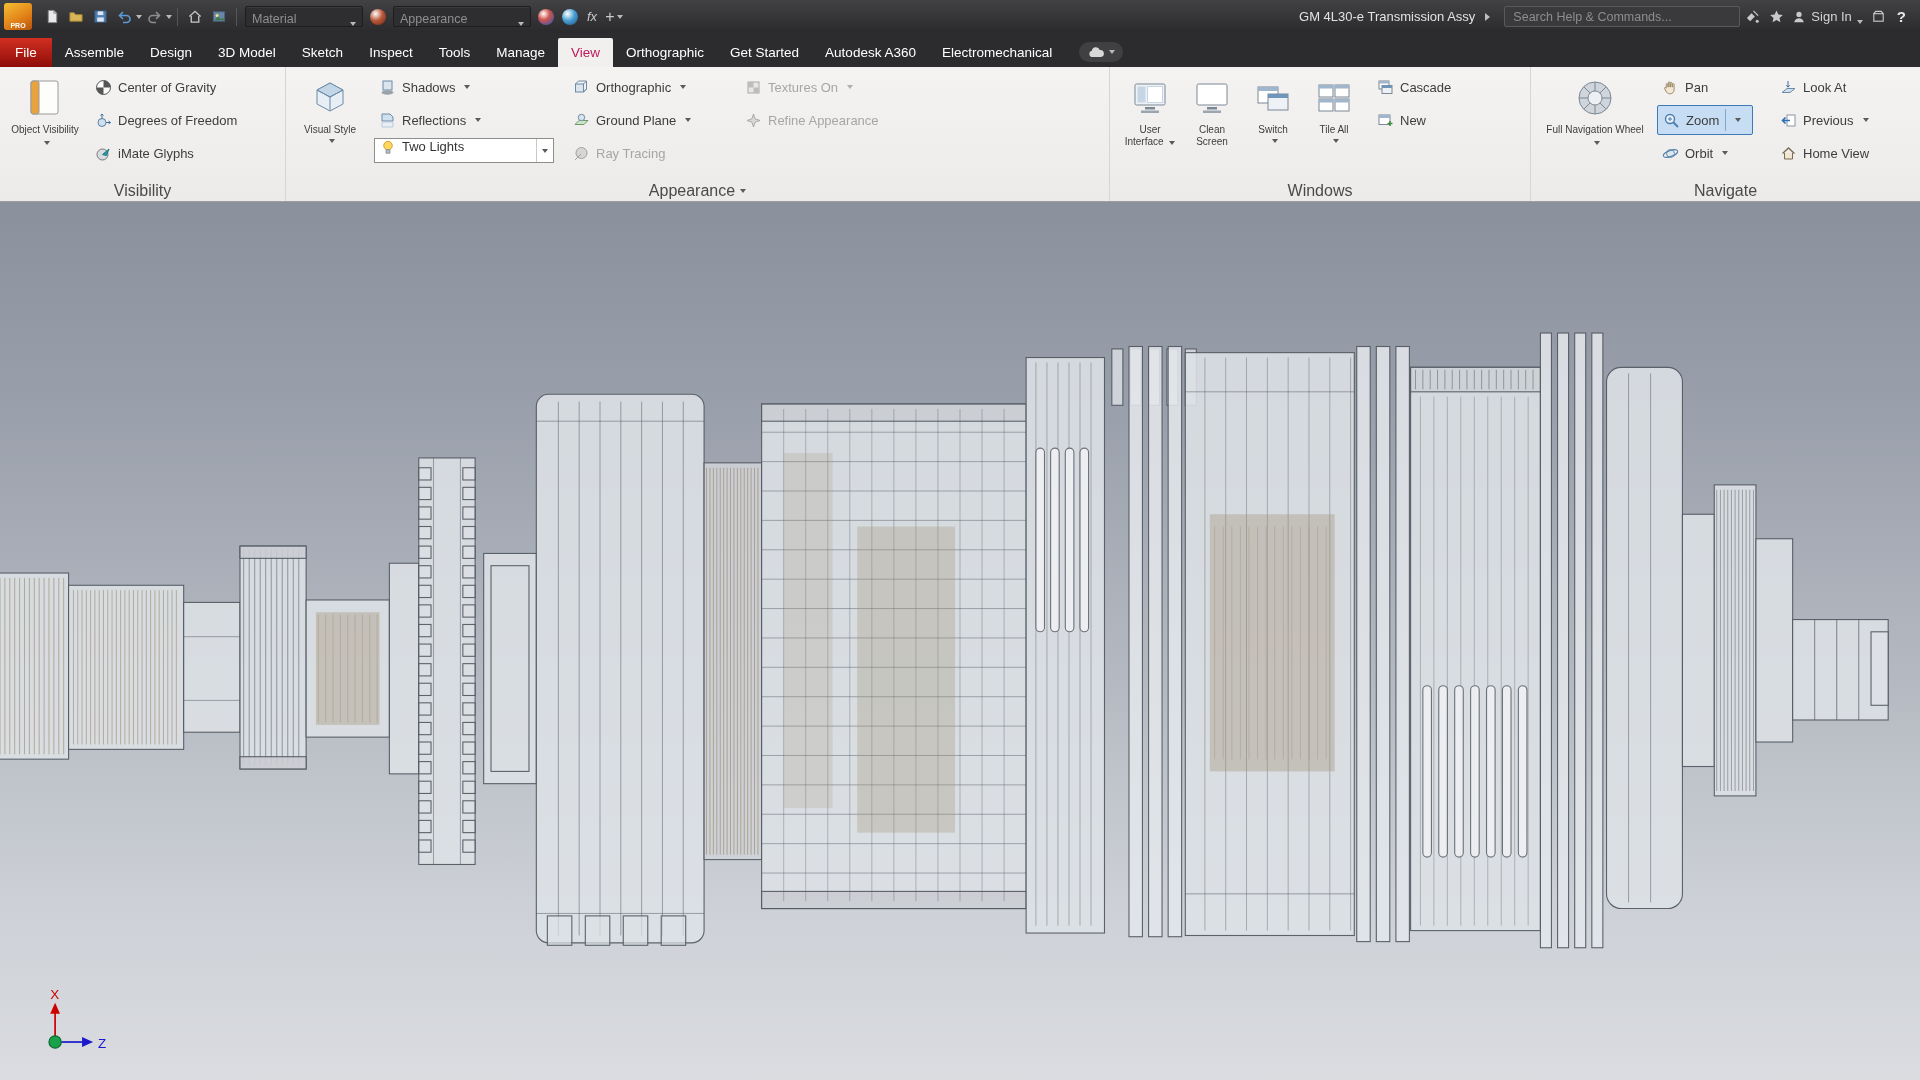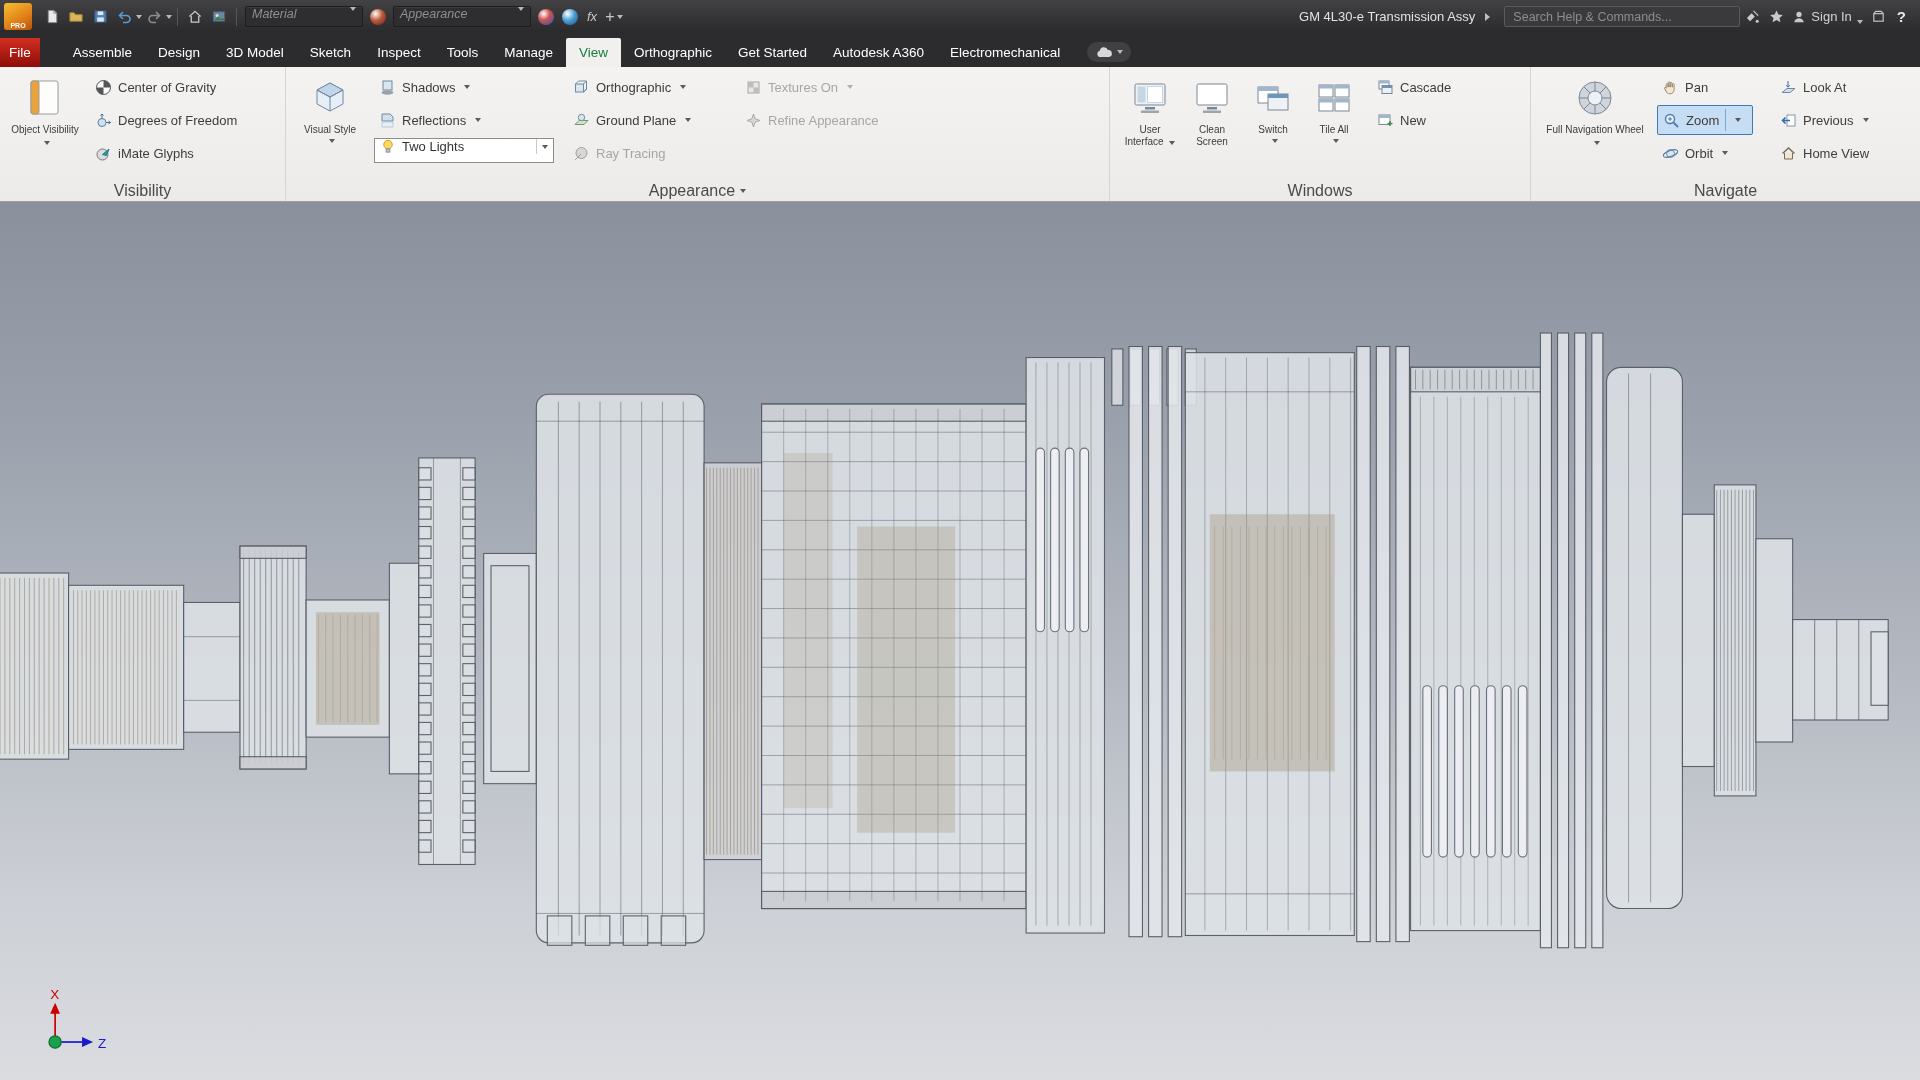--- a/index.html
+++ b/index.html
@@ -7,52 +7,52 @@
   body { font-family: "Liberation Sans", sans-serif; background: #222; }
 
   
   .titlebar { height: 33px; background: linear-gradient(#424244, #2a2a2c); display: flex; align-items: center; padding: 0 8px 0 4px; color: #c9c9c9; font-size: 13px; }
   .logo { width: 28px; height: 27px; border-radius: 3px; background: linear-gradient(150deg,#f7c033,#e07f17 60%,#b5520a); display: flex; flex-direction: column; align-items: center; justify-content: flex-end; margin-right: 8px; }
   .logo .pro { font-size: 7px; font-weight: bold; color: #fff; line-height: 9px; }
   .tbi { width: 22px; height: 24px; display: flex; align-items: center; justify-content: center; border-radius: 2px; margin: 0 1px; }
   .tbi svg { display: block; }
   .tbsep { width: 1px; height: 18px; background: #565658; margin: 0 5px; }
   .caret { width: 0; height: 0; border-left: 3.5px solid transparent; border-right: 3.5px solid transparent; border-top: 4px solid #b9b9b9; display: inline-block; }
-  .tcombo { height: 21px; background: #2e2e30; border: 1px solid #1d1d1f; box-shadow: 0 1px 0 rgba(255,255,255,0.06) inset; border-radius: 2px; display: flex; align-items: flex-start; padding: 0 6px; margin: 0 3px; color: #8f8f8f; font-size: 12.5px; gap: 8px; font-style: italic; }
+  .tcombo { height: 21px; background: #2e2e30; border: 1px solid #1d1d1f; box-shadow: 0 1px 0 rgba(255,255,255,0.06) inset; border-radius: 2px; display: flex; align-items: flex-end; padding: 0 6px; margin: 0 3px; color: #8f8f8f; font-size: 12.5px; gap: 8px; }
   .tcombo .caret { margin-left: auto; }
   .sphere { width: 16px; height: 16px; border-radius: 50%; margin: 0 4px; }
   .doc-title { color: #e2e2e2; font-size: 13px; margin-left: auto; white-space: nowrap; }
   .title-arrow { width: 0; height: 0; border-top: 4px solid transparent; border-bottom: 4px solid transparent; border-left: 5px solid #bdbdbd; margin: 0 14px 0 10px; }
   .search { width: 236px; height: 21px; background: #3a3a3c; border: 1px solid #59595b; border-radius: 2px; color: #bdbdbd; font-size: 12.5px; padding: 0 8px; font-family: "Liberation Sans", sans-serif; }
   .search::placeholder { color: #8d8d8d; }
   .signin { display: flex; align-items: flex-end; gap: 5px; margin: 0 4px; color: #d2d2d2; }
   .help-q { font-size: 15px; font-weight: bold; color: #e8e8e8; padding: 0 6px; }
 
   
   .tabrow { height: 34px; background: #2c2c2e; display: flex; align-items: flex-end; padding-left: 0; }
   .tab { height: 29px; line-height: 29px; padding: 0 13px; color: #ffffff; font-size: 13.5px; white-space: nowrap; }
-  .tab.file { background: linear-gradient(#d22f22, #8e0d08); color: #fff; padding: 0 9px; margin-right: 20px; text-align: right; }
-  .tab.active { background: #f1f0ee; color: #15803d; border-radius: 2px 2px 0 0; }
+  .tab.file { background: linear-gradient(#d22f22, #8e0d08); color: #fff; padding: 0 15px; margin-right: 0; text-align: right; }
+  .tab.active { background: #f1f0ee; color: #be185d; border-radius: 2px 2px 0 0; }
   .cloudpill { height: 20px; width: 44px; background: #404043; border-radius: 10px; display: flex; align-items: center; justify-content: center; gap: 4px; margin: 0 0 5px 14px; }
 
   
   .ribbon { height: 135px; background: linear-gradient(#f4f3f1, #edebe9); border-bottom: 1px solid #9f9e9c; display: flex; color: #3d3d3d; }
   .rgroup { display: flex; flex-direction: column; border-right: 1px solid #d6d5d3; }
   .gbody { flex: 1; display: flex; padding: 5px 8px 0; }
   .glabel { height: 21px; display: flex; align-items: center; justify-content: center; gap: 5px; font-size: 16px; color: #4a4a4a; }
   .col { display: flex; flex-direction: column; }
   .sb { display: flex; align-items: center; gap: 6px; height: 30px; margin-bottom: 3px; padding: 0 5px; border-radius: 2px; white-space: nowrap; }
   .sb .lbl { font-size: 13px; color: #3d3d3d; }
   .sb.dis .lbl { color: #a6a6a6; }
   .rcaret { width: 0; height: 0; border-left: 3.5px solid transparent; border-right: 3.5px solid transparent; border-top: 4px solid #5a5a5a; display: inline-block; margin-left: 3px; }
   .rcaret.dis { border-top-color: #b0b0b0; }
   .bigbtn { display: flex; flex-direction: column; align-items: center; padding: 2px 2px 1px; border-radius: 2px; text-align: center; }
   .bigbtn .ic { height: 48px; display: flex; align-items: center; justify-content: center; }
   .bigbtn .lbl { font-size: 10px; line-height: 1.15; color: #3d3d3d; margin-top: 2px; }
-  .combo { display: flex; align-items: flex-end; height: 25px; border: 1px solid #8d8d8b; background: #fff; width: 180px; padding: 0 0 8px 5px; gap: 6px; margin-bottom: 3px; }
+  .combo { display: flex; align-items: flex-start; height: 25px; border: 1px solid #8d8d8b; background: #fff; width: 180px; padding: 0 0 0 5px; gap: 6px; margin-bottom: 3px; }
   .combo .lbl { font-size: 13px; color: #333; }
   .combo .cbtn { margin-left: auto; width: 17px; align-self: stretch; display: flex; align-items: center; justify-content: center; border-left: 1px solid #c9c9c7; }
   .zoom-active { background: #c6ddf3; border: 1px solid #3d7ab8; }
   .zsep { width: 1px; align-self: stretch; background: #7fa8cf; margin: 3px 0; }
 
   
   .viewport { position: relative; height: 878px; background: linear-gradient(180deg, #8a909c 0%, #9ba1ac 25%, #b5bac2 55%, #cdd0d6 80%, #dadce0 100%); }
   .viewport svg { position: absolute; inset: 0; }
 </style>
 </head>

